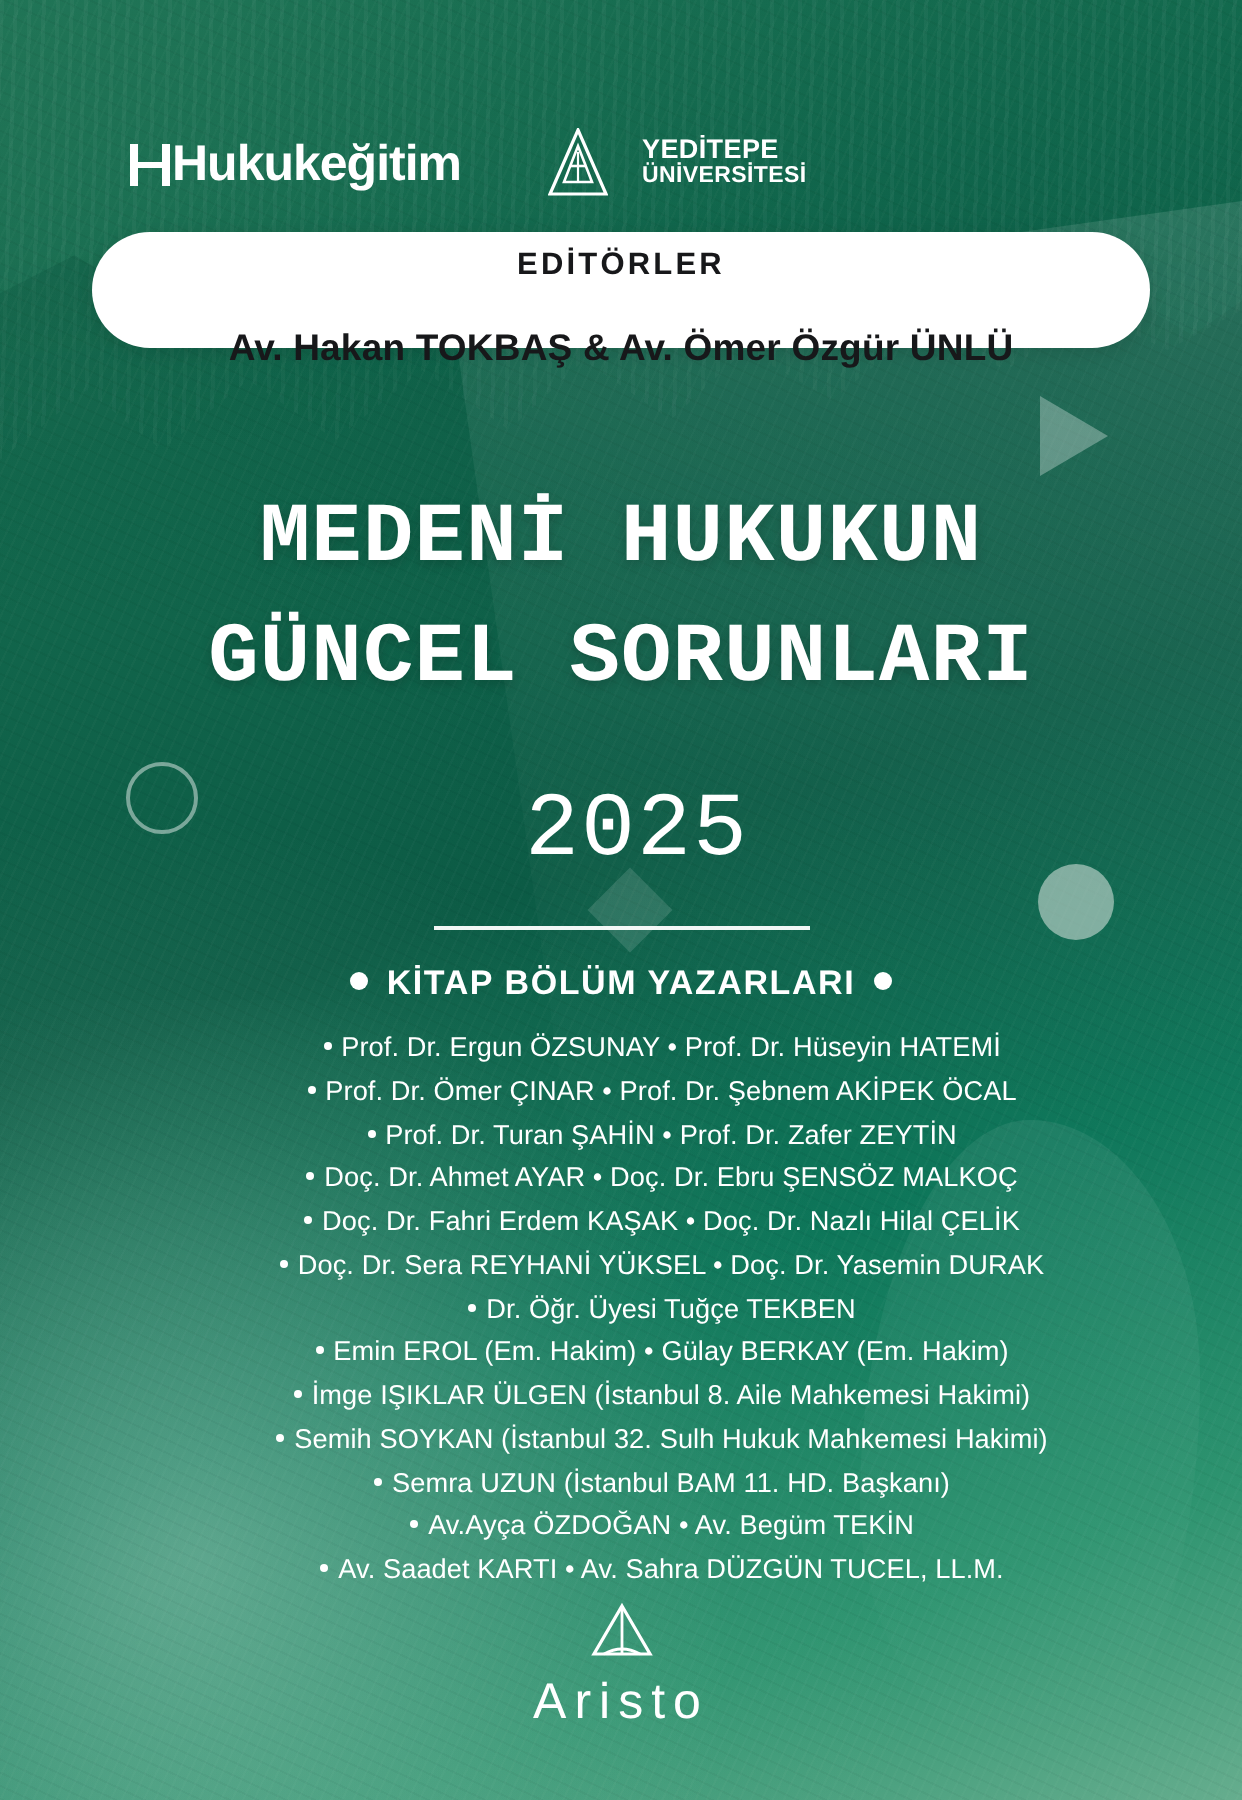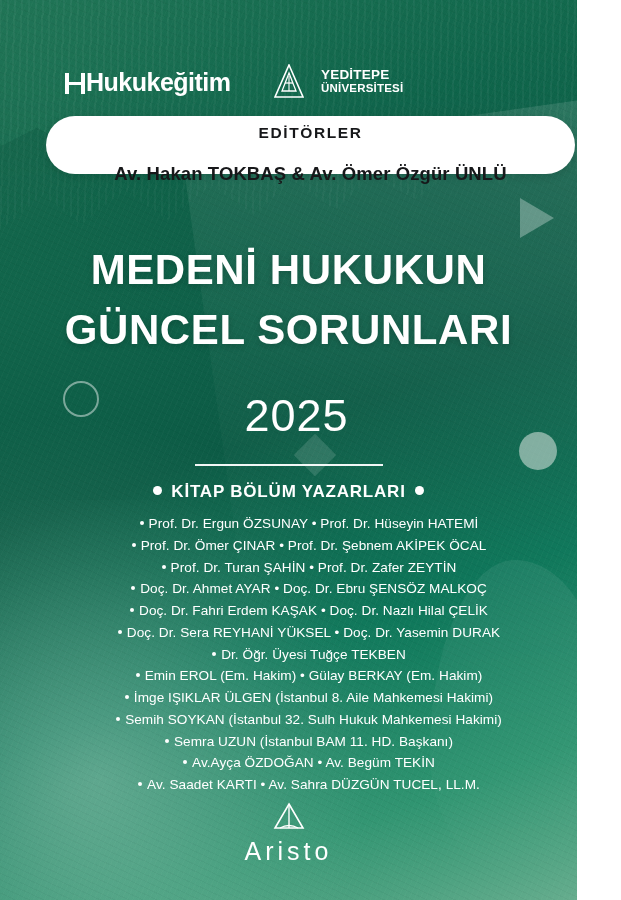--- a/index.html
+++ b/index.html
@@ -5,21 +5,21 @@
   html, body {
     margin: 0;
     padding: 0;
     background: #ffffff;
   }
   body {
     font-family: "Liberation Sans", sans-serif;
   }
   .cover {
     position: relative;
-    width: 577px;
+    width: 621px;
     height: 900px;
     overflow: hidden;
     background: #0f6b4f;
     background:
       radial-gradient(circle at 78% 18%, rgba(10,90,70,0.55) 0%, rgba(10,90,70,0) 45%),
       radial-gradient(circle at 12% 88%, rgba(120,175,150,0.35) 0%, rgba(120,175,150,0) 40%),
       linear-gradient(160deg, #2c7a5c 0%, #13684d 22%, #0c5b45 48%, #0b7558 68%, #2e9470 86%, #66ad8e 100%);
   }
   
   .wash-right {
@@ -227,20 +227,21 @@
     letter-spacing: 0.1px;
   }
 
   
   .title-block {
     position: absolute;
     left: 0; right: 0;
     top: 240px;
     text-align: center;
     color: #ffffff;
+    font-family: Liberation Mono, monospace;
   }
   .title-line {
     font-size: 42px;
     font-weight: bold;
     letter-spacing: 0.6px;
     line-height: 1.42;
     text-shadow: 0 2px 6px rgba(0,0,0,0.18);
   }
   .title-year {
     font-size: 45px;

